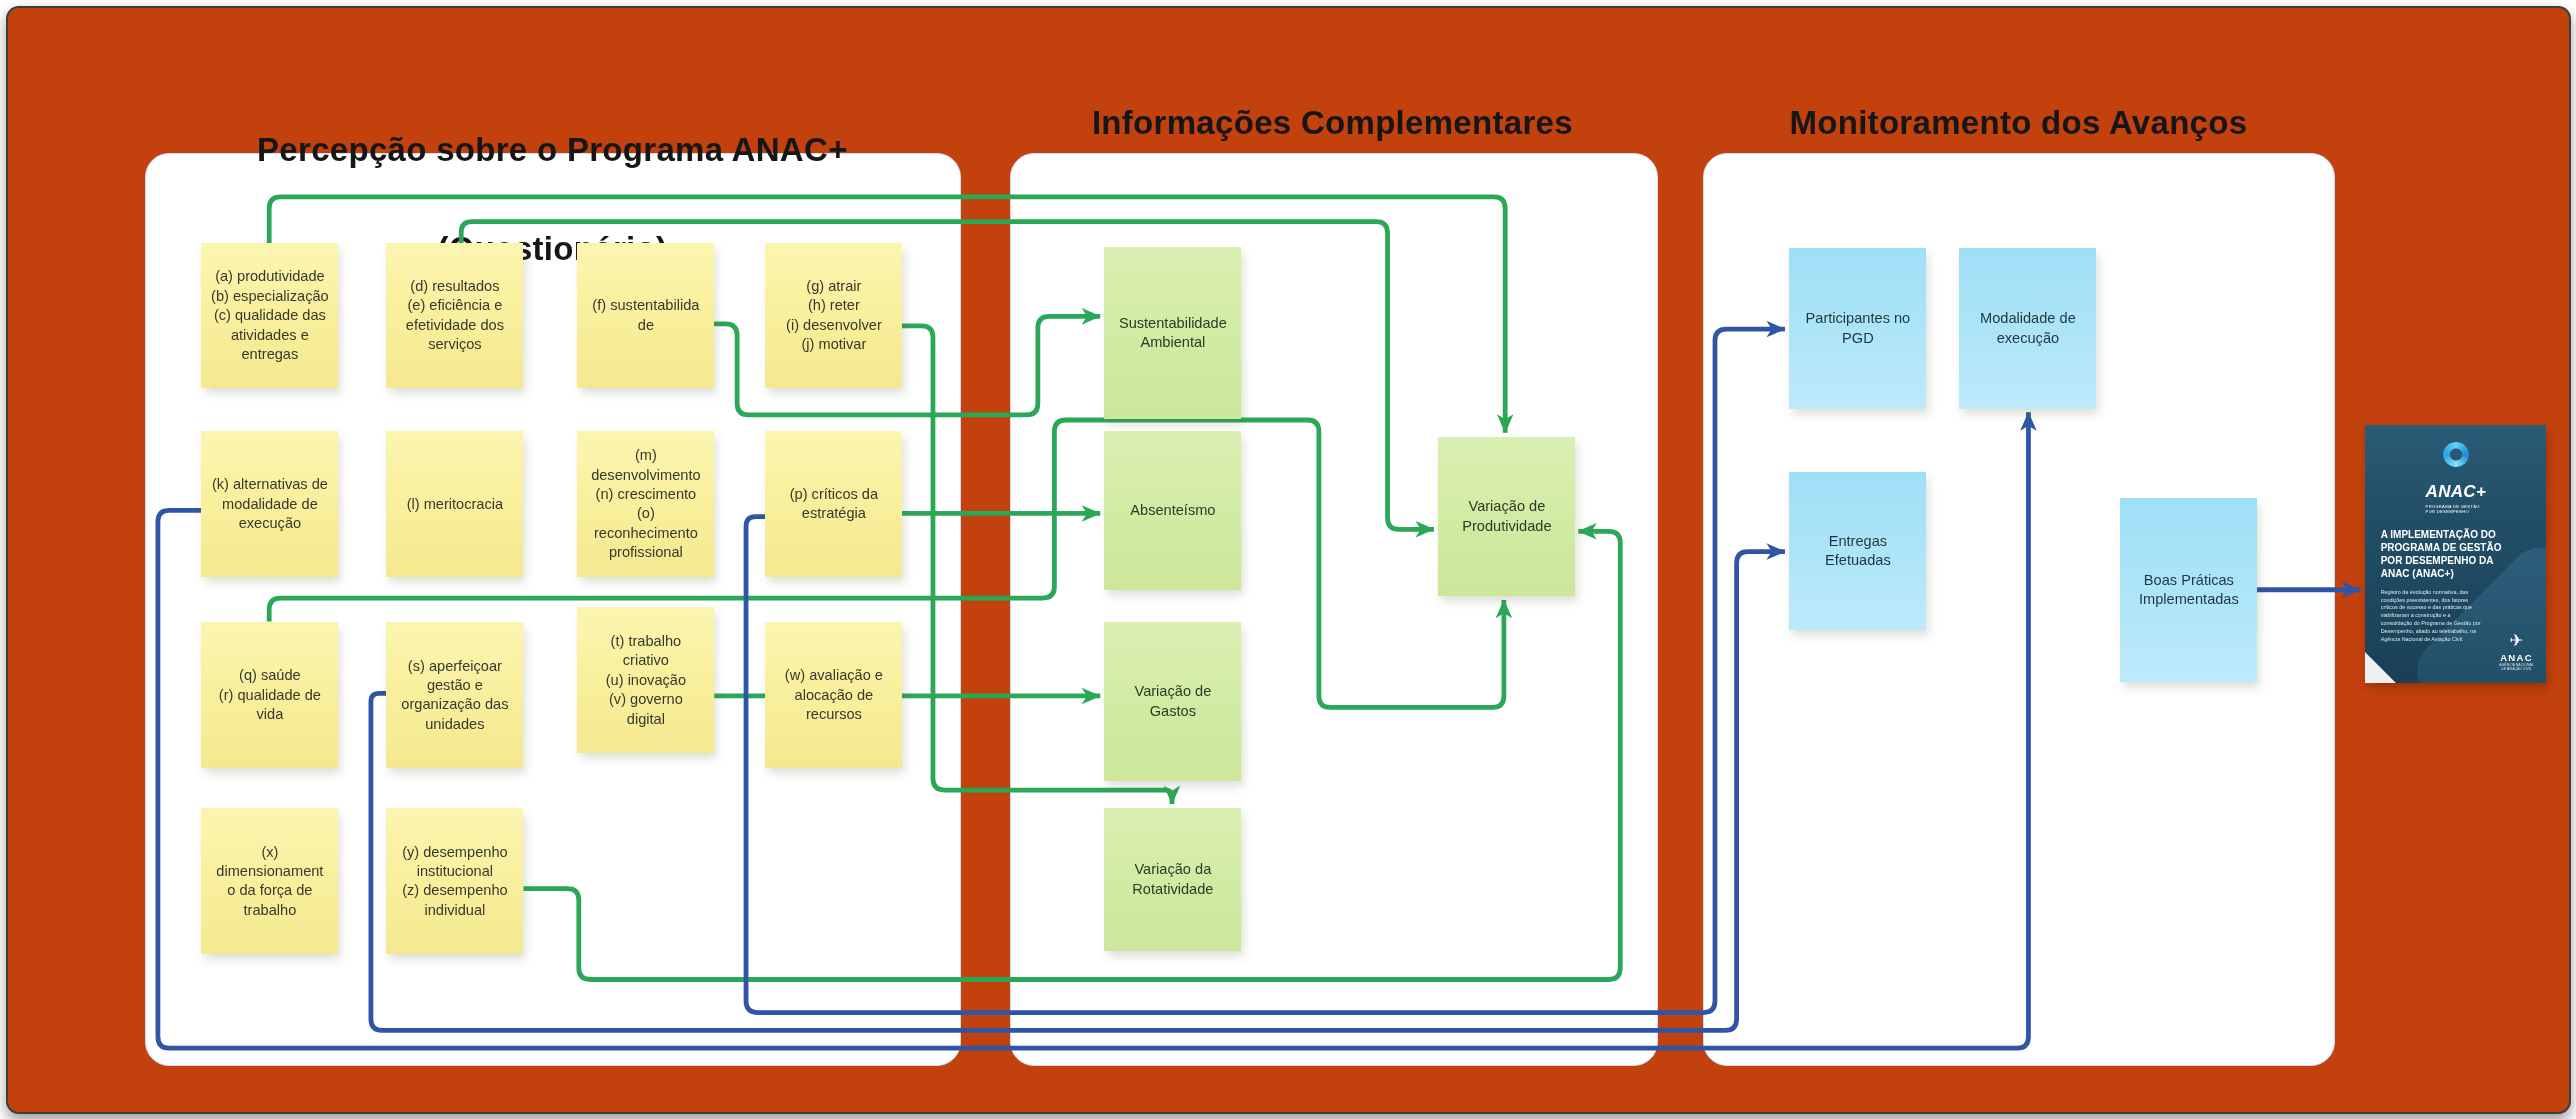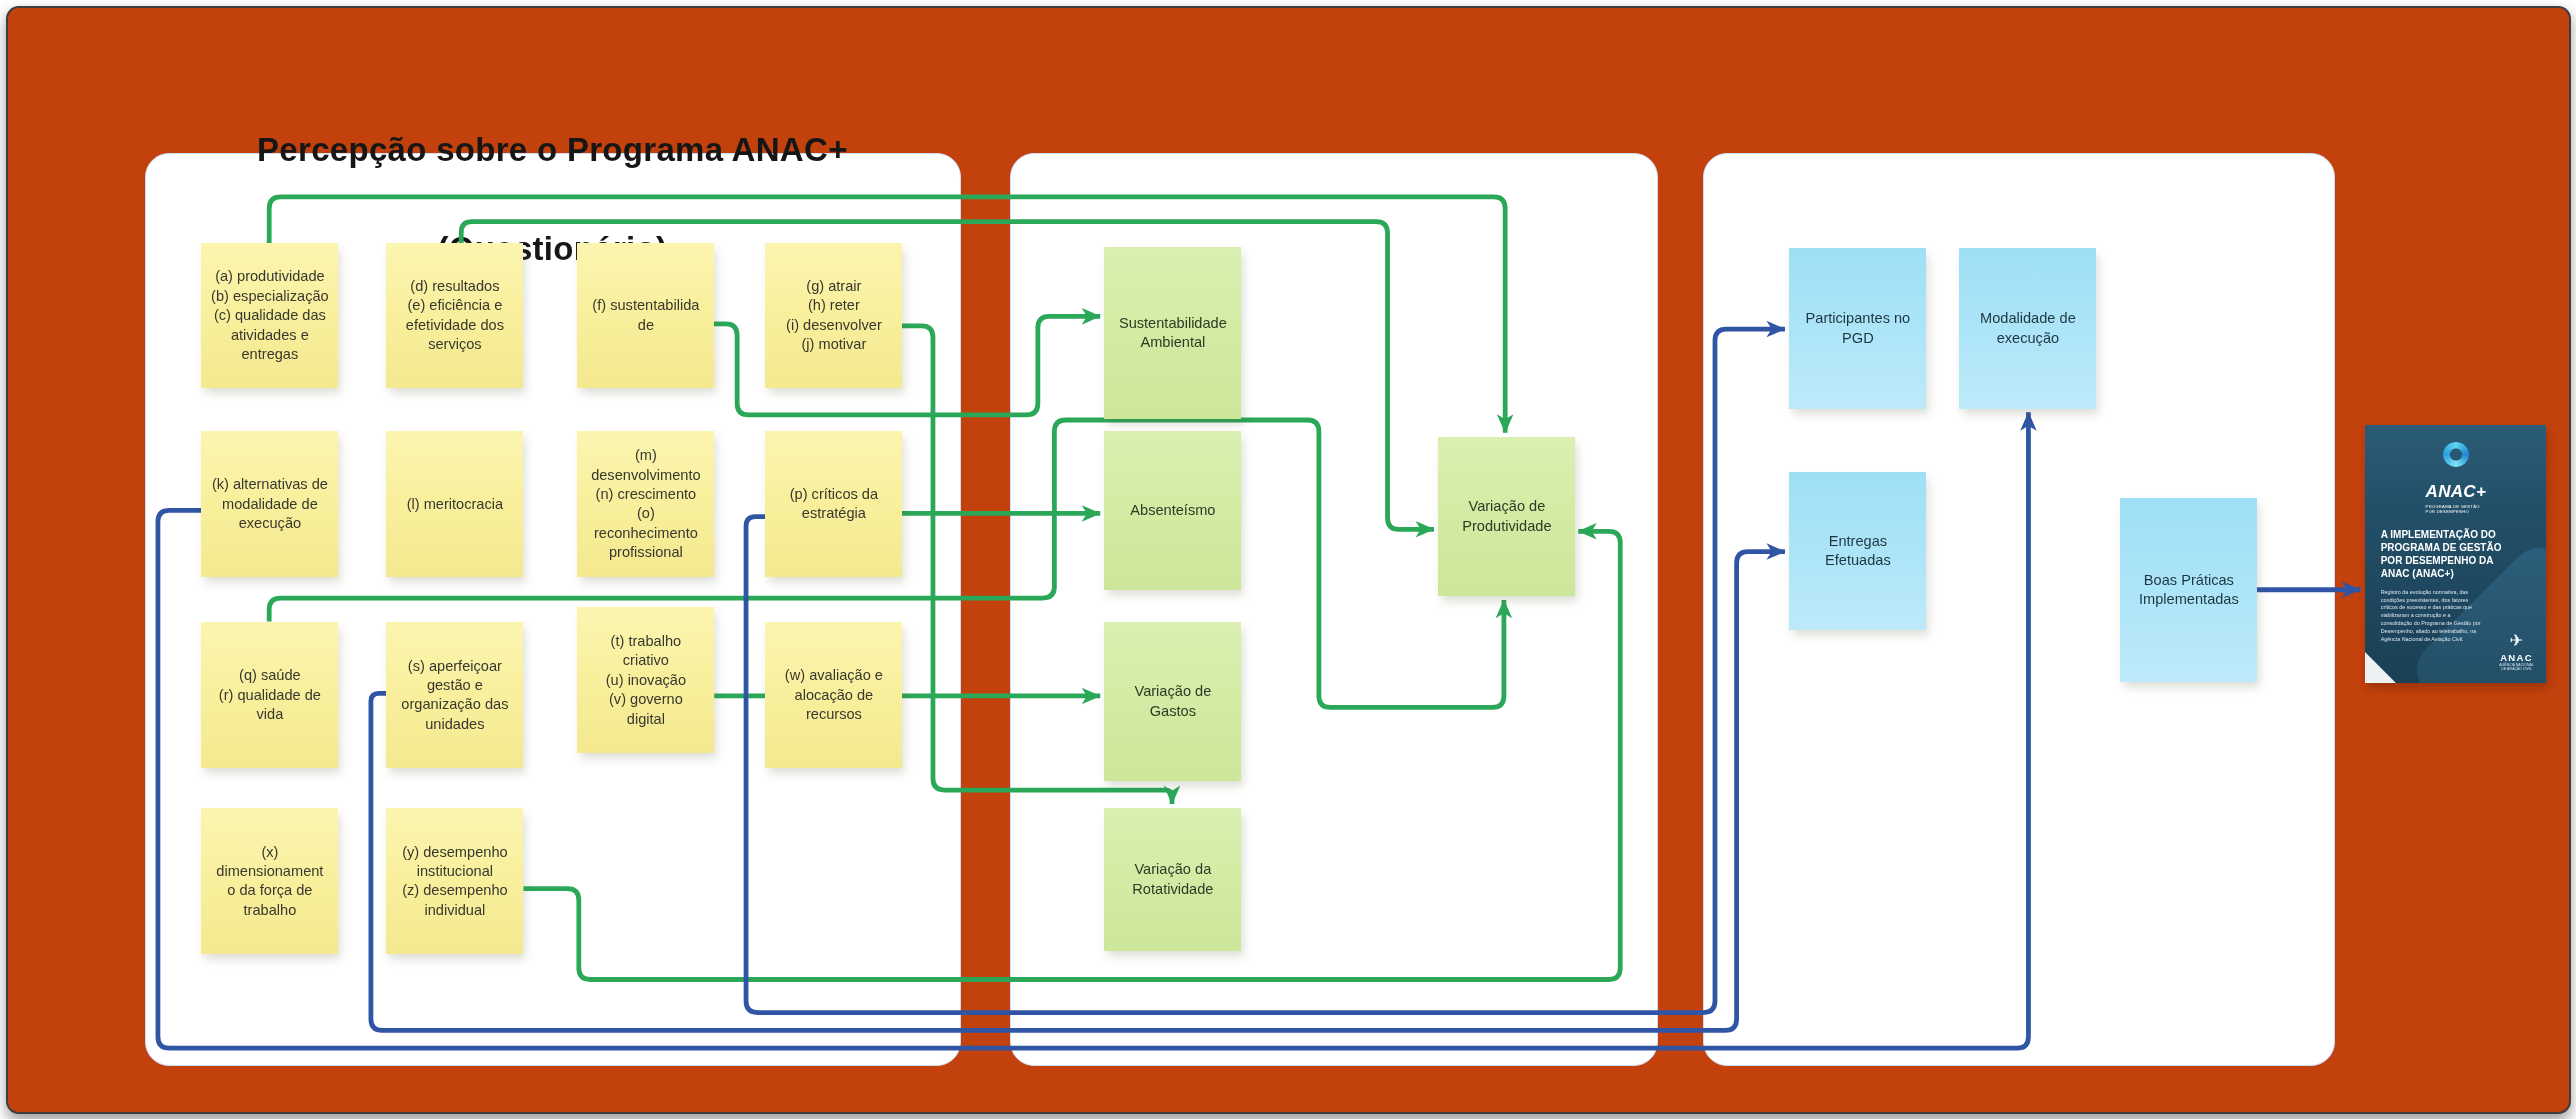--- a/index.html
+++ b/index.html
@@ -47,20 +47,22 @@
   <div class="stage" id="stage">
 
     <div class="container" style="left:137px;top:145px;width:814px;height:911px;"></div>
     <div class="container" style="left:1002px;top:145px;width:646px;height:911px;"></div>
     <div class="container" style="left:1695px;top:145px;width:630px;height:911px;"></div>
 
     <div class="sec-title" style="left:544px;top:67px;width:827px;">
       <span>Percepção sobre o Programa ANAC+</span><br>
       <span>(Questionário)</span>
     </div>
+    <div class="sec-title" style="left:1324px;top:90px;width:636px;">Informações Complementares</div>
+    <div class="sec-title" style="left:2010px;top:90px;width:636px;">Monitoramento dos Avanços</div>
 
     <svg class="edges" id="edgeLayer" width="2576" height="1119" viewBox="0 0 4050 1760">
       <defs>
         <marker id="ah-green" markerUnits="userSpaceOnUse" markerWidth="34" markerHeight="30" refX="30" refY="14" orient="auto">
           <path d="M1,1 L31,14 L1,27 L9,14 Z" fill="#2aa757"></path>
         </marker>
         <marker id="ah-blue" markerUnits="userSpaceOnUse" markerWidth="34" markerHeight="30" refX="30" refY="14" orient="auto">
           <path d="M1,1 L31,14 L1,27 L9,14 Z" fill="#2f55a4"></path>
         </marker>
       </defs>

